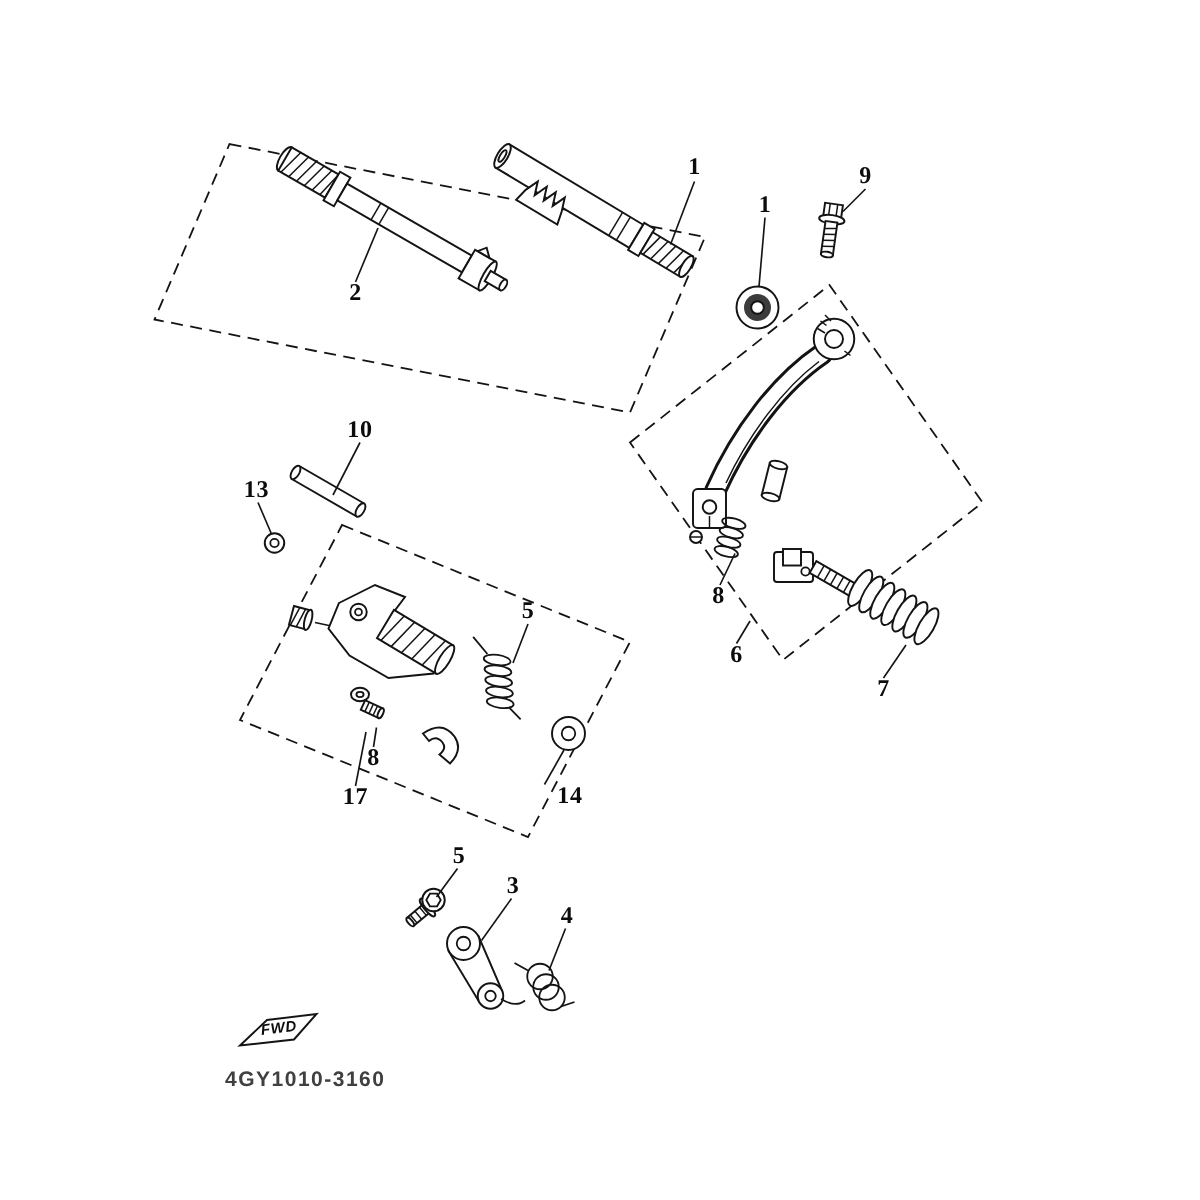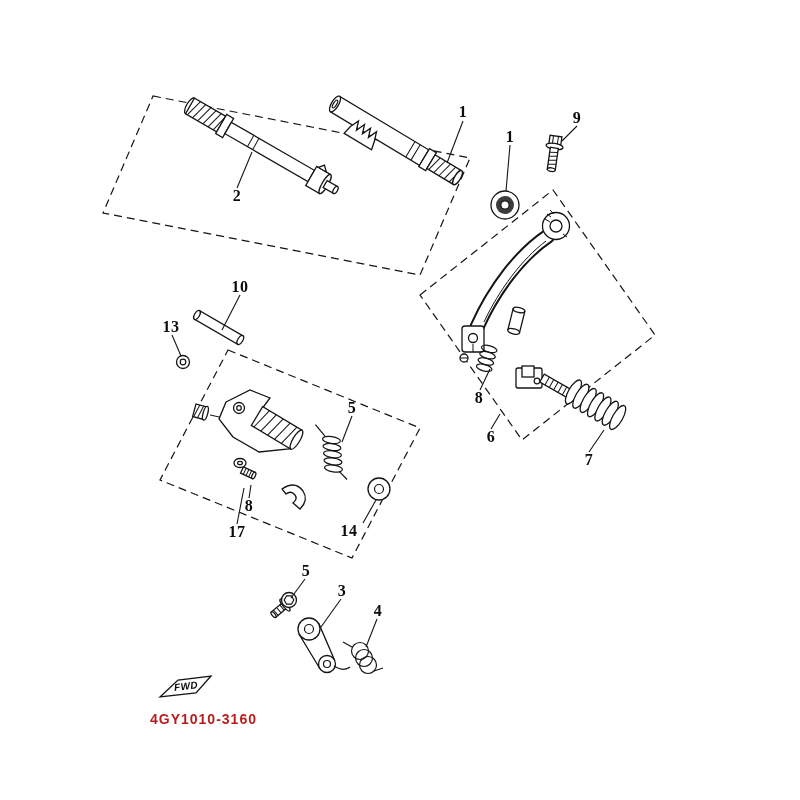--- a/index.html
+++ b/index.html
@@ -1,20 +1,20 @@
 <!DOCTYPE html>
 <html><head>
 <meta charset="utf-8">
 <style>
   *{box-sizing:border-box}
   html,body{margin:0;padding:0;background:#fff}
   .stage{position:relative;width:800px;height:800px;background:#fff;overflow:hidden}
   .stage svg{position:absolute;left:0;top:0}
   .part-label{position:absolute;transform:translate(-50%,-50%);font:700 16px "Liberation Serif",serif;color:#0c0c0c;letter-spacing:.5px;white-space:nowrap}
-  .diagram-code{position:absolute;left:150px;top:711px;font:700 14px "Liberation Sans",sans-serif;letter-spacing:1px;color:#b91c1c}
+  .diagram-code{position:absolute;left:150px;top:711px;font:700 14px "Liberation Sans",sans-serif;letter-spacing:1px;color:#404040}
   .fwd-text{position:absolute;left:186px;top:686px;transform:translate(-50%,-50%) rotate(-7deg);font:italic 800 10px "Liberation Sans",sans-serif;letter-spacing:.5px;color:#0c0c0c}
   .fw{fill:#fff;stroke:#141414;stroke-width:1.3}
   .ln{fill:none;stroke:#141414;stroke-width:1.2}
   .dash{fill:none;stroke:#141414;stroke-width:1.2;stroke-dasharray:8 5}
   .ldr{stroke:#141414;stroke-width:1.1}
   .part line{stroke:#141414;stroke-width:1}
 </style>
 </head>
 <body>
 
@@ -260,19 +260,19 @@
   <div class="part-label" style="left:378px;top:611px">4</div>
   <div class="part-label" style="left:306px;top:571px">5</div>
   <div class="part-label" style="left:491px;top:437px">6</div>
   <div class="part-label" style="left:589px;top:460px">7</div>
   <div class="part-label" style="left:479px;top:398px">8</div>
   <div class="part-label" style="left:577px;top:118px">9</div>
   <div class="part-label" style="left:237px;top:532px">17</div>
   <div class="part-label" style="left:249px;top:506px">8</div>
   <div class="part-label" style="left:352px;top:408px">5</div>
   <div class="part-label" style="left:240px;top:287px">10</div>
-  <div class="part-label" style="left:349px;top:531px">14</div>
+  <div class="part-label" style="left:380px;top:531px">14</div>
   <div class="part-label" style="left:171px;top:327px">13</div>
   <div class="part-label" style="left:510px;top:137px">1</div>
 
   <div class="fwd-text">FWD</div>
   <div class="diagram-code">4GY1010-3160</div>
 </div>
 
 </body></html>

